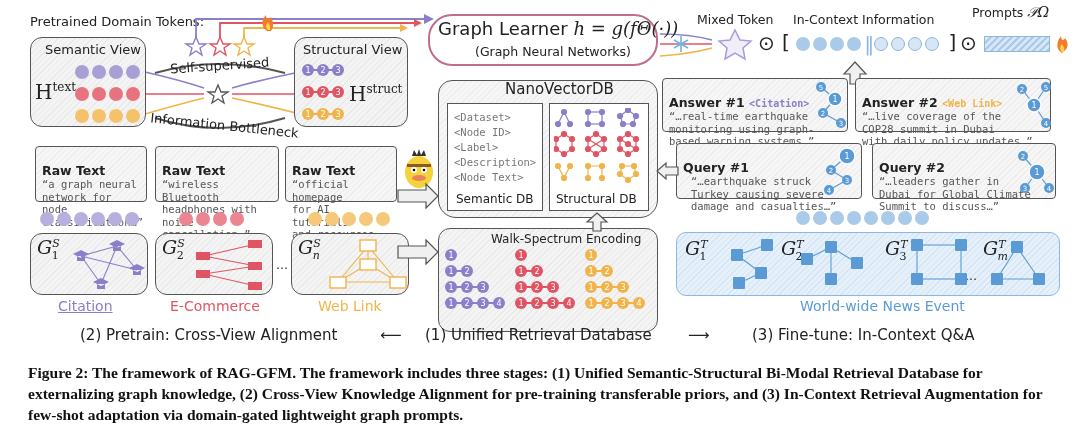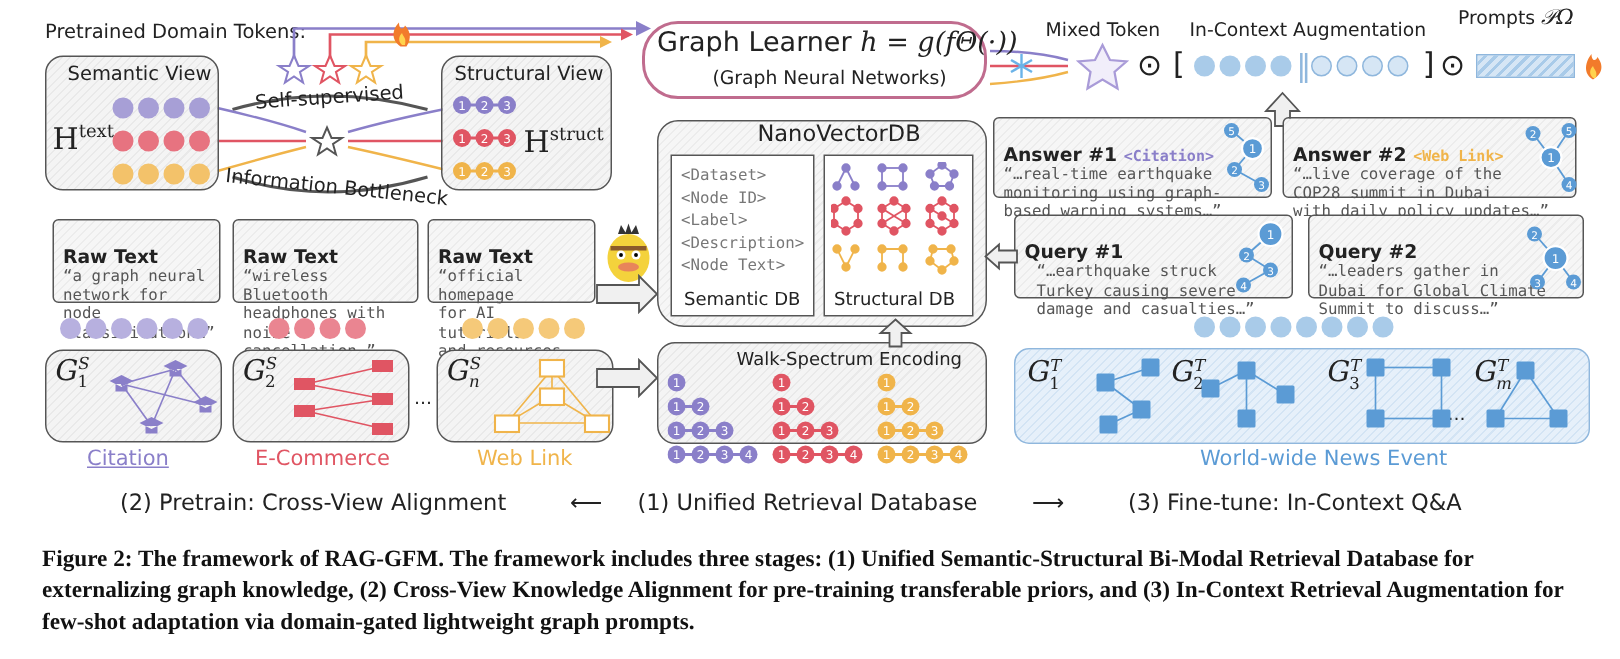--- a/index.html
+++ b/index.html
@@ -133,21 +133,21 @@
 
 <div class="abs" style="left:428px;top:14px;width:230px;height:52px;border:2px solid #c06c8e;border-radius:24px;background:#fff;padding-left:48px;">
   <div class="abs" style="left:8px;top:2px;font-size:18px;white-space:nowrap;">
     <span>Graph Learner</span>
     <span class="serif" style="font-style:italic;">h = g(fΘ(·))</span>
   </div>
   <div class="abs" style="left:45px;top:28px;font-size:12.5px;">(Graph Neural Networks)</div>
 </div>
 
 <div class="abs" style="left:697px;top:12px;font-size:12.5px;">Mixed Token</div>
-<div class="abs" style="left:793px;top:12px;font-size:12.5px;">In-Context Augmentation</div>
+<div class="abs" style="left:793px;top:12px;font-size:12.5px;">In-Context Information</div>
 <div class="abs" style="left:972px;top:4px;font-size:12.5px;text-align:right;">
   <span>Prompts</span>
   <span class="serif" style="font-style:italic;font-size:14px;">𝒫Ω</span>
 </div>
 <div class="abs" style="left:758px;top:31px;font-size:20px;">⊙</div>
 <div class="abs" style="left:782px;top:30px;font-size:20px;white-space:nowrap;">
   <span>[</span>
   <span class="dot" style="background:#a9cbe9;vertical-align:middle"></span><span class="dot" style="background:#a9cbe9;vertical-align:middle"></span><span class="dot" style="background:#a9cbe9;vertical-align:middle"></span><span class="dot" style="background:#a9cbe9;vertical-align:middle"></span><span style="color:#8fb7dd;vertical-align:middle">‖</span><span class="dot" style="background:#d6e6f5;border:1px solid #8fb7dd;vertical-align:middle"></span><span class="dot" style="background:#d6e6f5;border:1px solid #8fb7dd;vertical-align:middle"></span><span class="dot" style="background:#d6e6f5;border:1px solid #8fb7dd;vertical-align:middle"></span><span class="dot" style="background:#d6e6f5;border:1px solid #8fb7dd;vertical-align:middle"></span>
   <span>]</span>
 </div>
@@ -345,21 +345,21 @@
           <circle cx="80" cy="58" r="2.5"></circle>
           <circle cx="82" cy="66" r="2.5"></circle>
           <circle cx="74" cy="72" r="2.5"></circle>
           <circle cx="66" cy="66" r="2.5"></circle>
         </g>
     </svg>
     <div class="abs" style="left:6px;top:88px;font-size:12px;">Structural DB</div>
   </div>
 </div>
 
-<div class="panel" style="left:438px;top:228px;width:220px;height:68px;">
+<div class="panel" style="left:438px;top:228px;width:220px;height:104px;">
   <div class="abs" style="left:52px;top:3px;font-size:12px;">Walk-Spectrum Encoding</div>
   <svg class="abs" id="walk-svg" style="left:6px;top:20px;" width="210" height="62">
       <g>
         <circle cx="6" cy="6" r="6" fill="#8a7fc9"></circle>
         <text x="6" y="9" font-size="8" fill="#fff" text-anchor="middle">1</text>
       </g>
       <g>
         <line x1="6" y1="22" x2="22" y2="22" stroke="#8a7fc9" stroke-width="2"></line>
         <circle cx="6" cy="22" r="6" fill="#8a7fc9"></circle>
         <text x="6" y="25" font-size="8" fill="#fff" text-anchor="middle">1</text>

